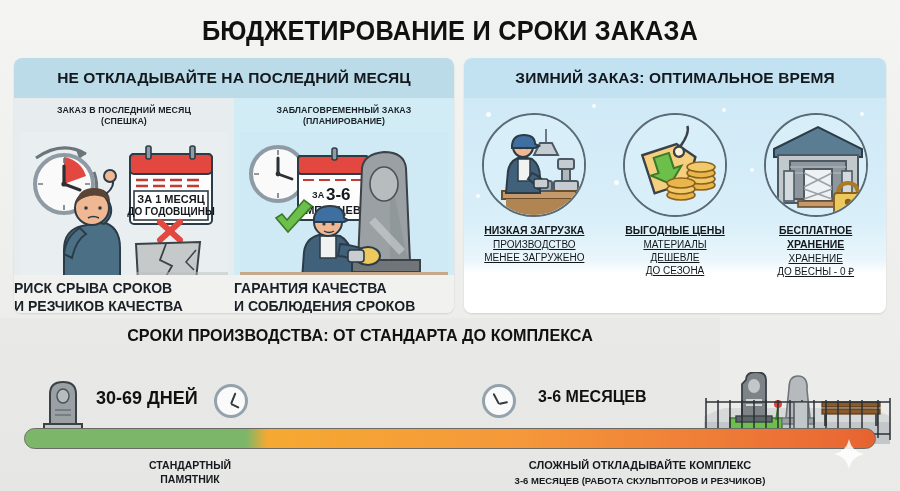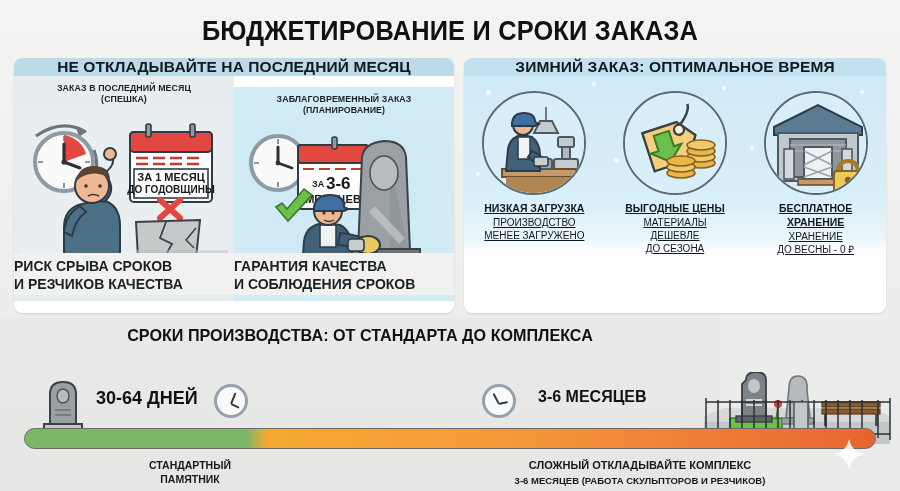--- a/index.html
+++ b/index.html
@@ -20,30 +20,30 @@
   }
 
   
   .panels { position:absolute; top:58px; left:14px; width:872px; height:255px;
     display:flex; gap:10px; }
   .panel { border-radius:8px; overflow:hidden; position:relative;
     box-shadow:0 1px 2px rgba(0,0,0,.12); }
   .panel-left { width:440px; background:#fff; }
   .panel-right { width:422px; background:#fff; }
 
-  .phead { height:18px; background:#bcdbe8; display:flex; align-items:center;
+  .phead { height:40px; background:#bcdbe8; display:flex; align-items:center;
     justify-content:center; font-size:15.5px; font-weight:bold; color:#13181c;
     letter-spacing:.1px; }
   .phead.right { background:#c2e2f2; position:relative; }
 
   
   .lhalves { display:flex; height:225px; }
   .lhalf { width:220px; position:relative; }
   .lhalf.a { background:#e7ecef; }
-  .lhalf.b { background:#d2ecf5;margin-top:11px; }
+  .lhalf.b { background:#d2ecf5; }
   .lsub { text-align:center; font-size:8.8px; font-weight:bold; color:#1a2026;
     line-height:1.25; padding-top:7px; letter-spacing:.1px; }
   .lscene { position:absolute; left:6px; right:6px; top:34px; height:148px;
     border-radius:3px; overflow:hidden; }
   .lscene.a { background:#e9eef1; }
   .lscene.b { background:#cfeaf4; }
   .lcap { position:absolute; bottom:6px; left:0; width:100%; 
     font-size:14px; font-weight:bold; color:#1a2026; line-height:1.3;
     background:#f3f3f1; padding:4px 0 2px; }
   .lhalf.a .lcap{ background:#f1f2f0; }
@@ -365,21 +365,21 @@
     <div class="timeline">
 
       <svg class="tl-label" style="left:40px;top:8px;" width="46" height="54" viewBox="0 0 46 54">
         <path d="M10 54 L10 16 Q10 4 23 4 Q36 4 36 16 L36 54 Z" fill="#9aa0a3" stroke="#3a4248" stroke-width="2"></path>
         <ellipse cx="23" cy="18" rx="6" ry="7" fill="#b7bcbf" stroke="#4b5358" stroke-width="1.4"></ellipse>
         <line x1="15" y1="32" x2="31" y2="32" stroke="#6f7579" stroke-width="1.6"></line>
         <line x1="15" y1="37" x2="31" y2="37" stroke="#6f7579" stroke-width="1.6"></line>
         <rect x="4" y="46" width="38" height="8" fill="#c2c7c9" stroke="#3a4248" stroke-width="2"></rect>
       </svg>
 
-      <div class="tl-label lbl-days">30-64 ДНЕЙ</div>
+      <div class="tl-label lbl-days">30-69 ДНЕЙ</div>
 
       <div class="clock clk1">
         <div class="hand" style="left:13px;top:5px;width:2px;height:12px;transform:rotate(22deg);"></div>
         <div class="hand" style="left:13px;top:8px;width:2px;height:9px;transform:rotate(115deg);"></div>
       </div>
 
       <div class="clock clk2">
         <div class="hand" style="left:13px;top:5px;width:2px;height:12px;transform:rotate(-28deg);"></div>
         <div class="hand" style="left:13px;top:8px;width:2px;height:9px;transform:rotate(78deg);"></div>
       </div>

